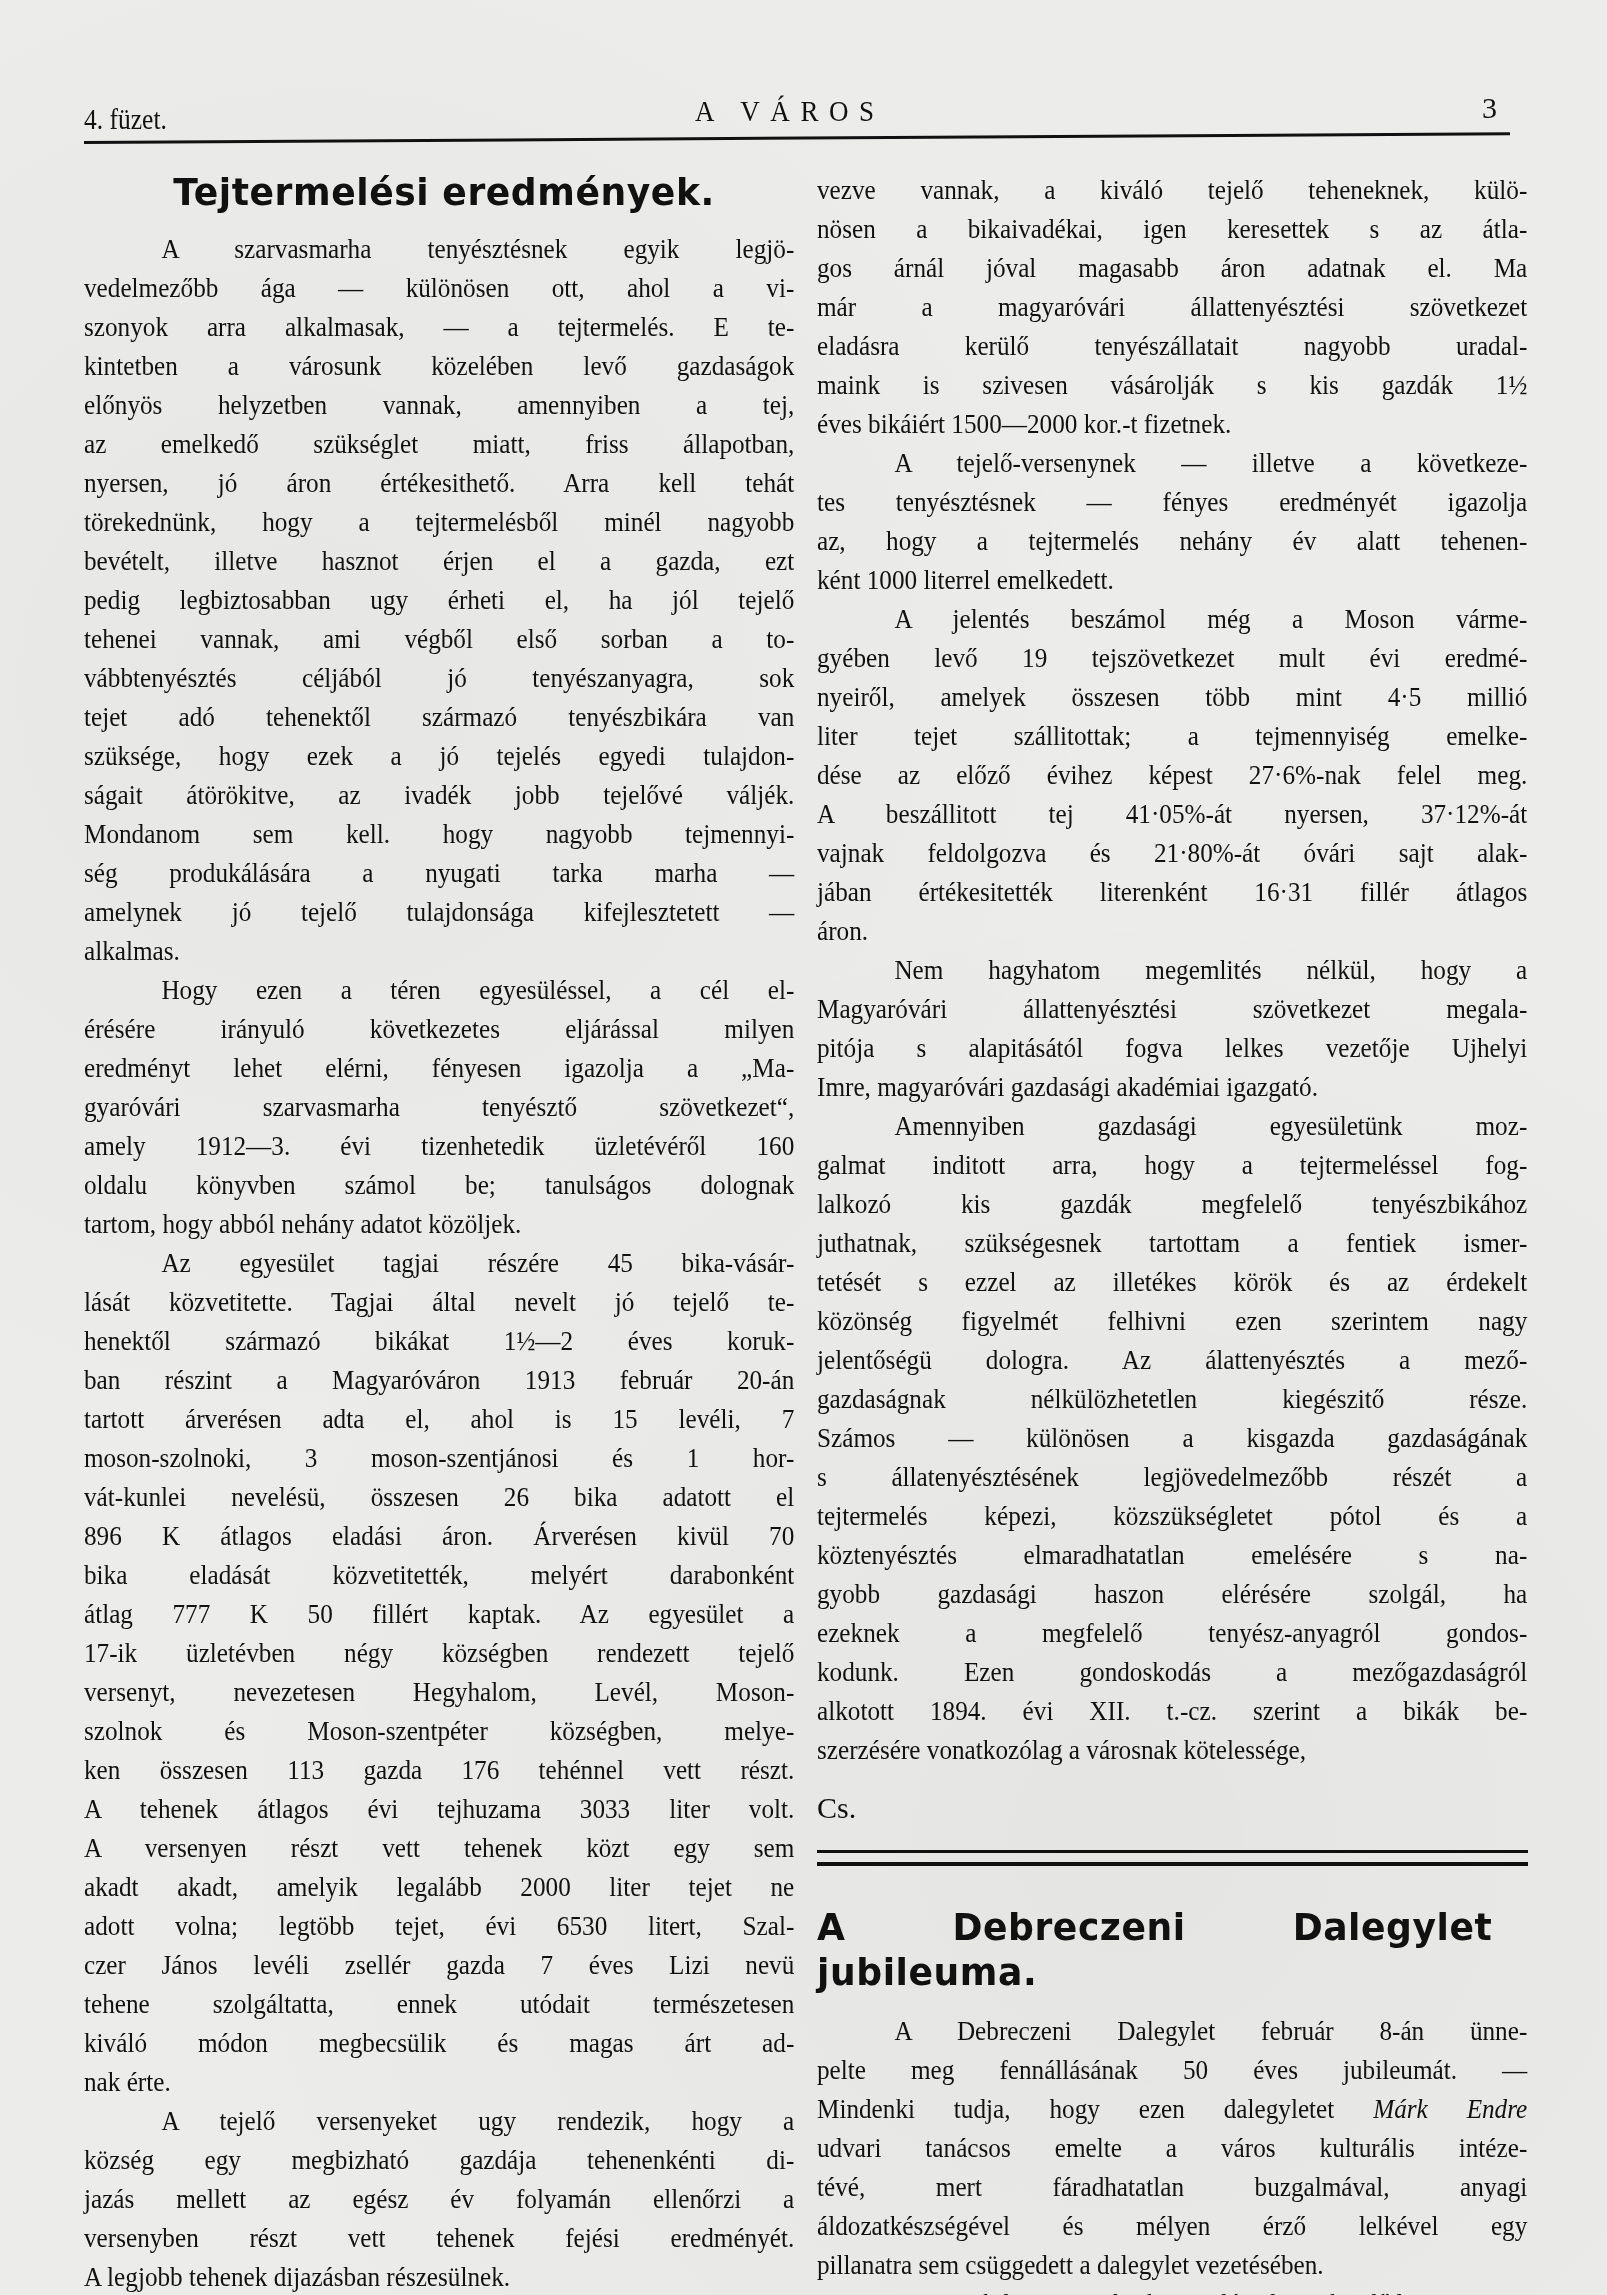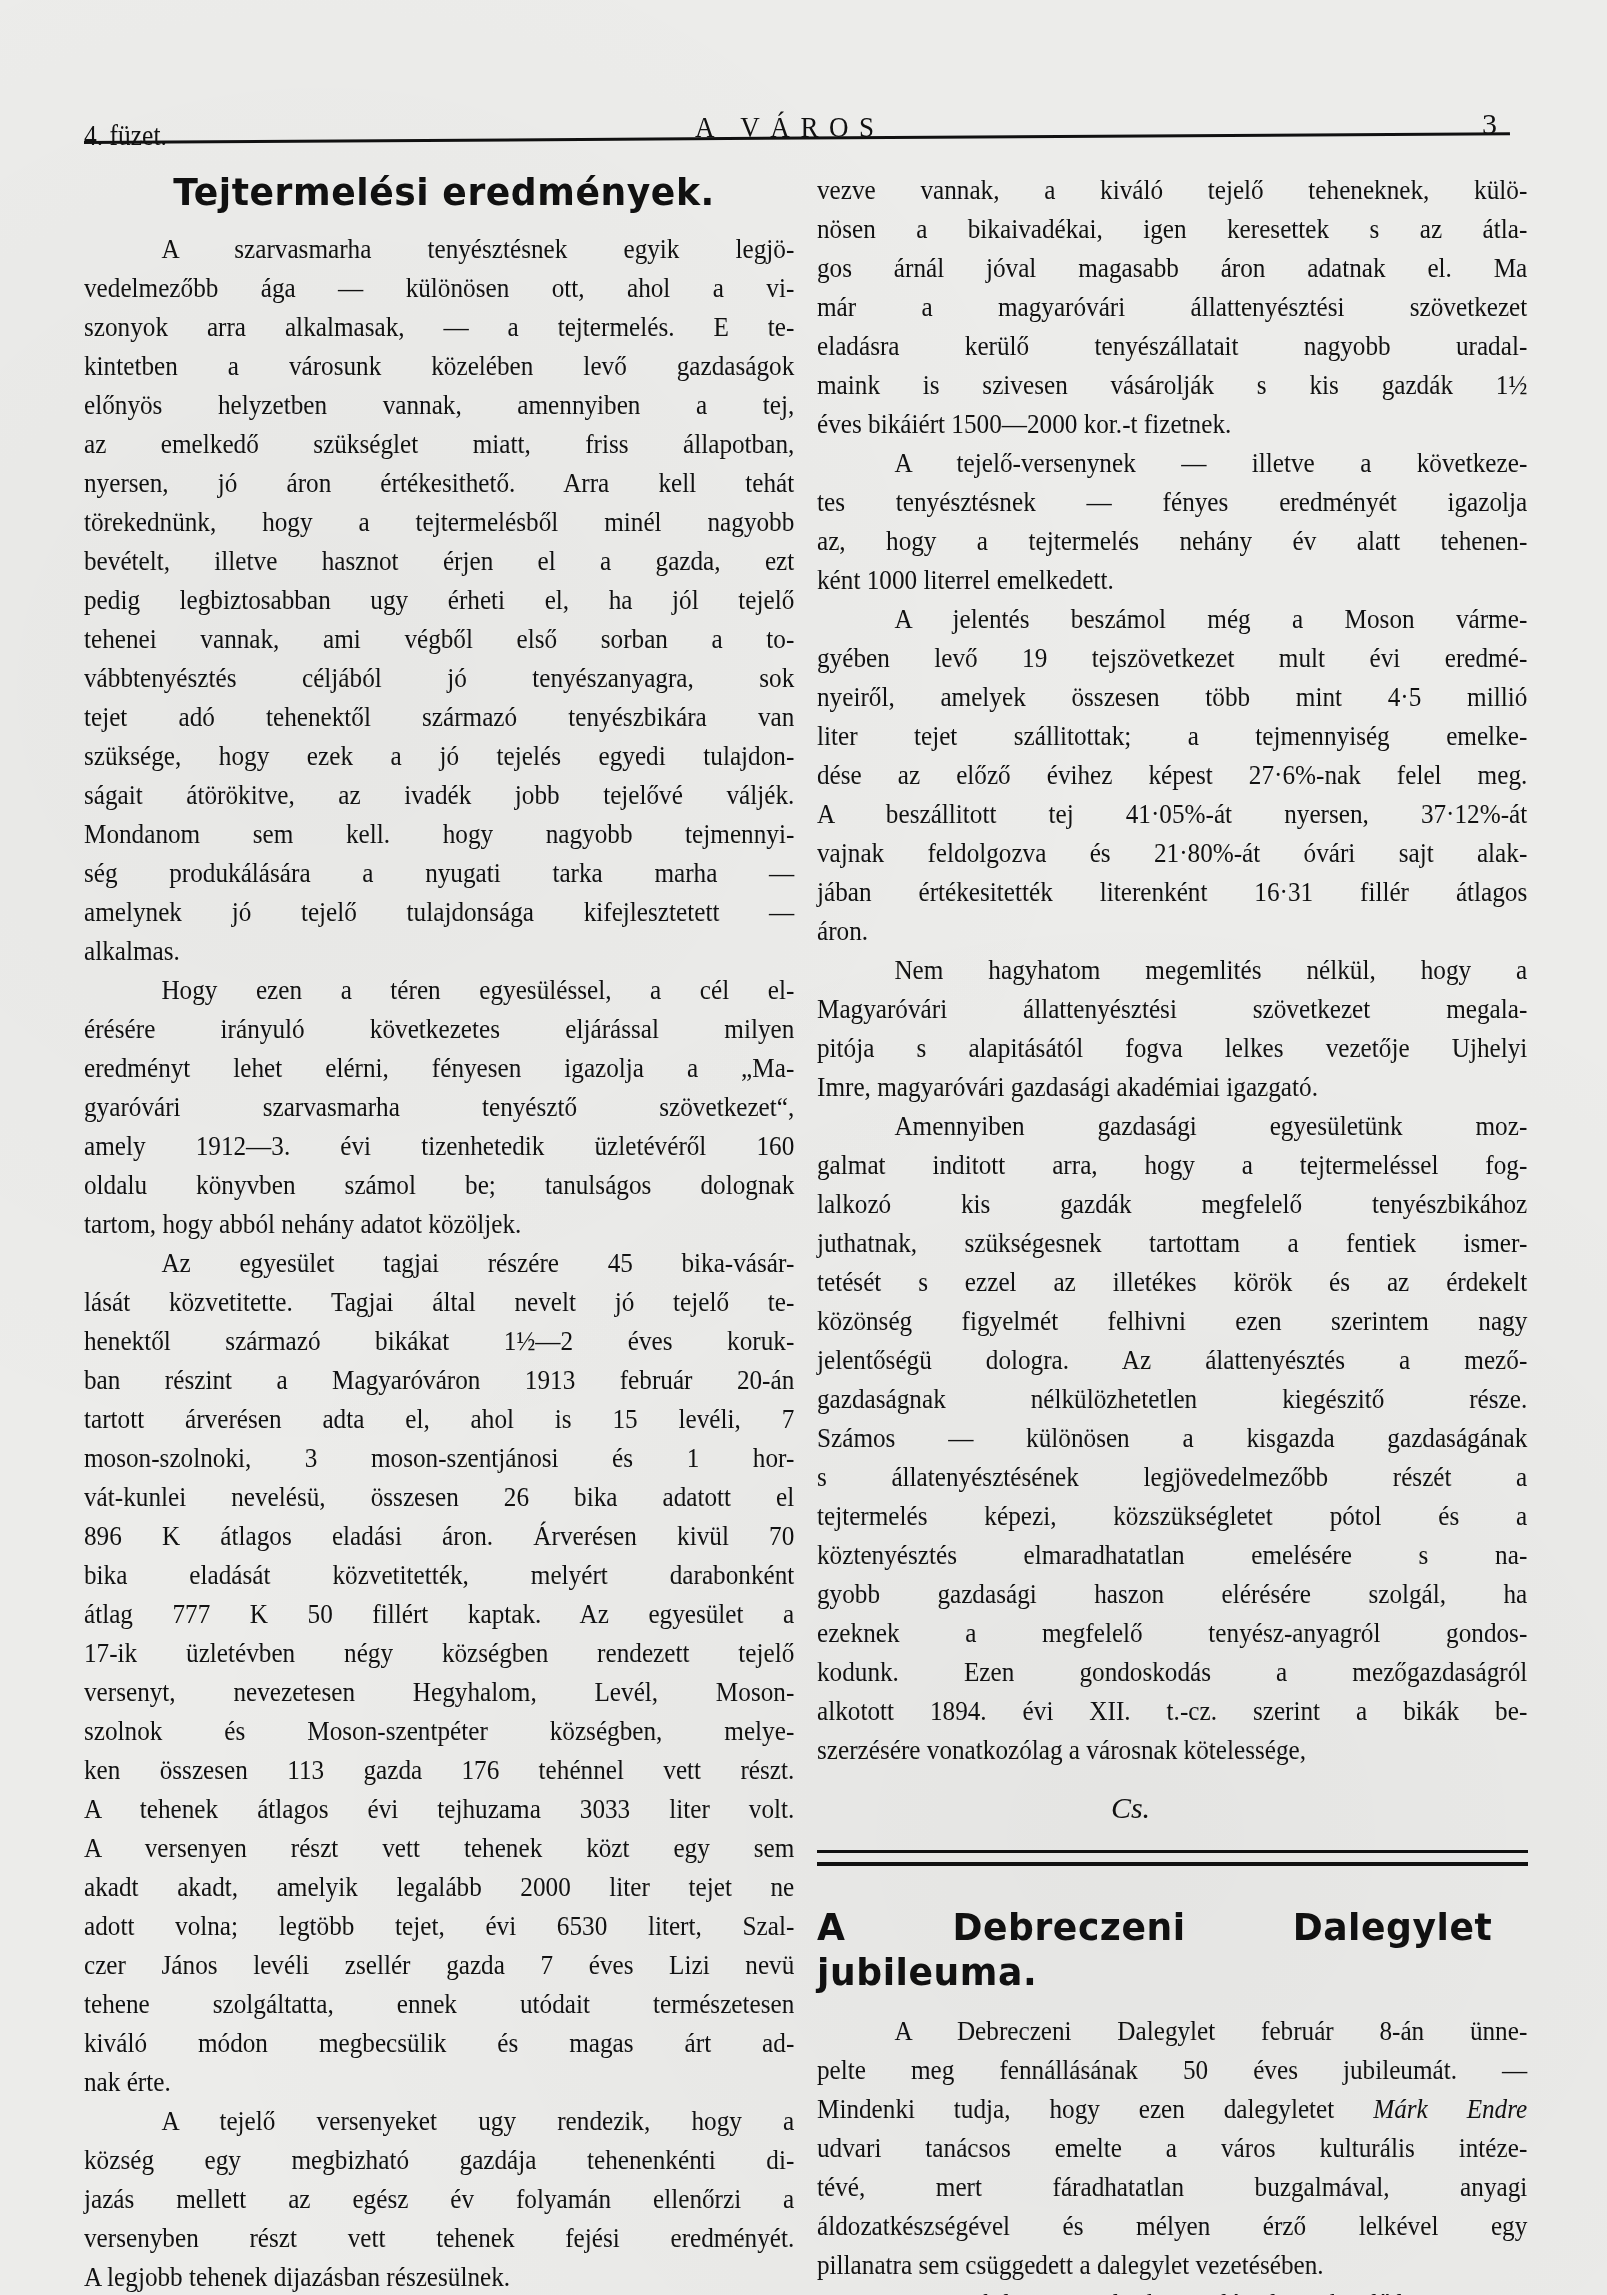--- a/index.html
+++ b/index.html
@@ -14,21 +14,21 @@
     }
     .paper {
       position: absolute; inset: 0;
       background:
         radial-gradient(circle at 20% 30%, rgba(0,0,0,0.025), transparent 40%),
         radial-gradient(circle at 70% 80%, rgba(0,0,0,0.03), transparent 45%),
         #ececea;
     }
     .header {
       position: absolute;
-      left: 84px; top: 110px; width: 1426px; height: 52px; text-align: center;
+      left: 84px; top: 94px; width: 1426px; height: 52px; text-align: center;
     }
     .hdr-left {
       position: absolute; left: 0; top: 7.8px;
       font-size: 30px; letter-spacing: 0px;
       transform: scaleX(0.85); transform-origin: left;
     }
     .hdr-center {
       position: absolute; left: 611px; top: 0px;
       font-size: 30px; letter-spacing: 11.7px;
       transform: scaleX(0.9); transform-origin: left;
@@ -68,22 +68,21 @@
       font-weight: bold;
       font-size: 38px;
       line-height: 45px;
       letter-spacing: 0.6px;
       margin: 0 0 16px 0;
       transform: scaleX(0.95);
       transform-origin: left;
     }
     .title-left { padding-left: 94px; margin-bottom: 14.3px; }
     .signature {
-      font-style: italic;
-      text-align: center;
+      text-align: left;
       padding-right: 84px;
       height: 78px;
       line-height: 78px;
       font-size: 30px;
     }
     .double-rule {
       height: 26px;
       position: relative;
       margin: 0 0 32px 0;
     }

